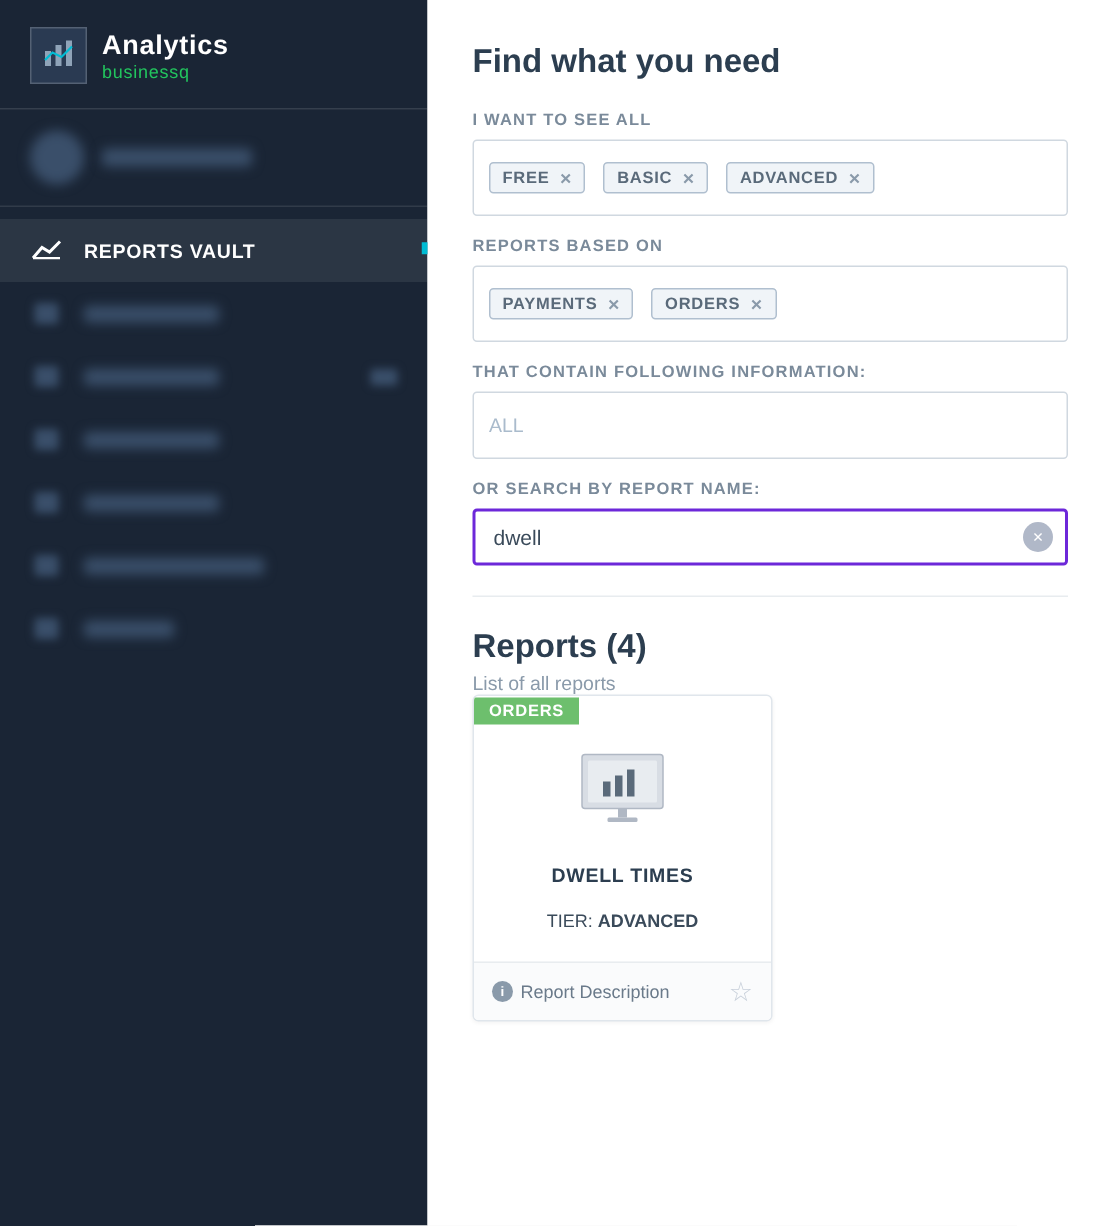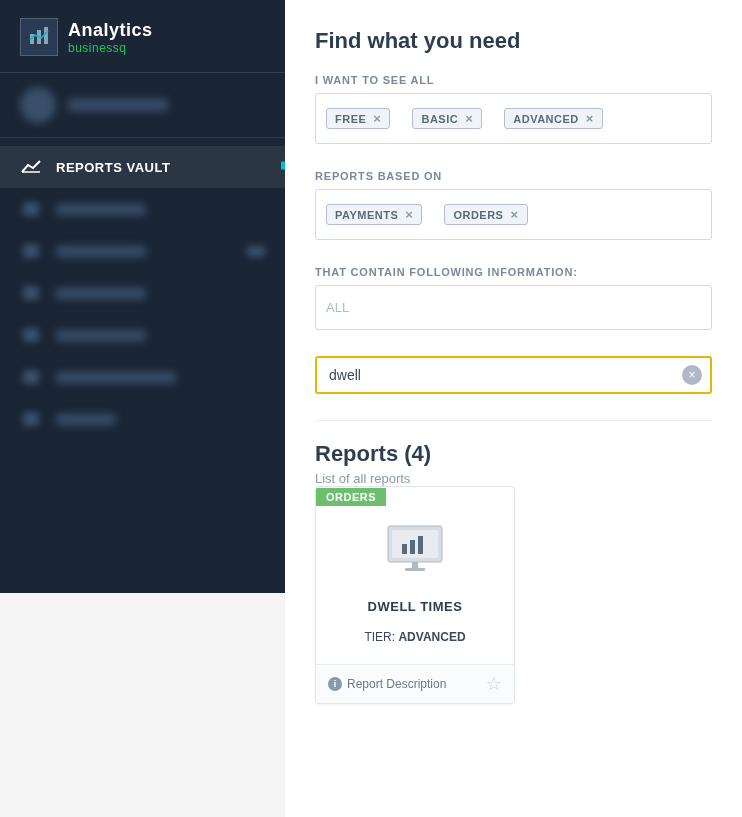--- a/index.html
+++ b/index.html
@@ -6,21 +6,21 @@
     body { font-family: 'Segoe UI', Arial, sans-serif; display: flex; width: 742px; height: 817px; overflow: hidden; background: #f5f5f5; }
 
     
     .sidebar {
       width: 285px;
       min-width: 285px;
       background: #1a2535;
       color: #fff;
       display: flex;
       flex-direction: column;
-      height: 593px;
+      height: 817px;
       overflow: hidden;
     }
 
     .sidebar-header {
       display: flex;
       align-items: center;
       padding: 18px 20px 16px 20px;
       border-bottom: 1px solid rgba(255,255,255,0.12);
       gap: 10px;
     }
@@ -116,34 +116,34 @@
       padding: 28px 30px 28px 30px;
     }
 
     .section-title {
       font-size: 22px;
       font-weight: 700;
       color: #2c3e50;
       margin-bottom: 20px;
     }
 
-    .filter-section { margin-bottom: 26px; }
+    .filter-section { margin-bottom: 14px; }
 
     .filter-label {
       font-size: 11px;
       font-weight: 700;
       color: #7a8a9a;
       letter-spacing: 0.8px;
       margin-bottom: 7px;
     }
 
     .tags-container {
       display: flex;
       flex-wrap: wrap;
-      gap: 22px;
+      gap: 12px;
       padding: 14px 10px;
       border: 1px solid #d0d8e0;
       border-radius: 3px;
       min-height: 38px;
       background: #fff;
     }
 
     .tag {
       display: flex;
       align-items: center;
@@ -166,21 +166,21 @@
     }
 
     .search-input-container {
       position: relative;
       margin-top: 6px;
     }
 
     .search-input {
       width: 100%;
       padding: 9px 38px 9px 12px;
-      border: 2px solid #eab308;
+      border: 2px solid #6d28d9;
       border-radius: 3px;
       font-size: 14px;
       color: #3a4a5a;
       outline: none;
       background: #fff;
     }
     .search-input::placeholder { color: #aabbcc; }
 
     .search-clear-btn {
       position: absolute;
@@ -421,20 +421,21 @@
   </div>
 
   <div class="filter-section">
     <div class="filter-label">THAT CONTAIN FOLLOWING INFORMATION:</div>
     <div class="tags-container">
       <span style="font-size:13px;color:#aabbcc;font-style:normal;">ALL</span>
     </div>
   </div>
 
   <div class="filter-section">
+    <div class="filter-label">OR SEARCH BY REPORT NAME:</div>
     <div class="search-input-container">
       <input type="text" class="search-input" value="dwell" style="">
       <div class="search-clear-btn">
         <span>×</span>
       </div>
     </div>
   </div>
 
   <hr class="divider">
 

